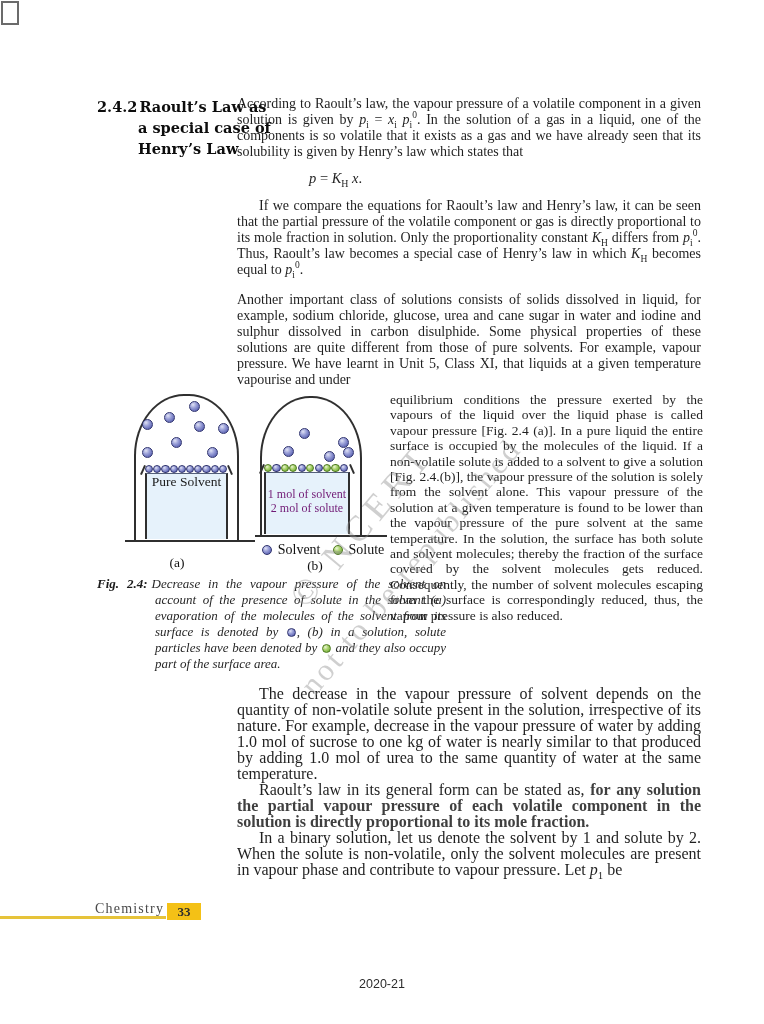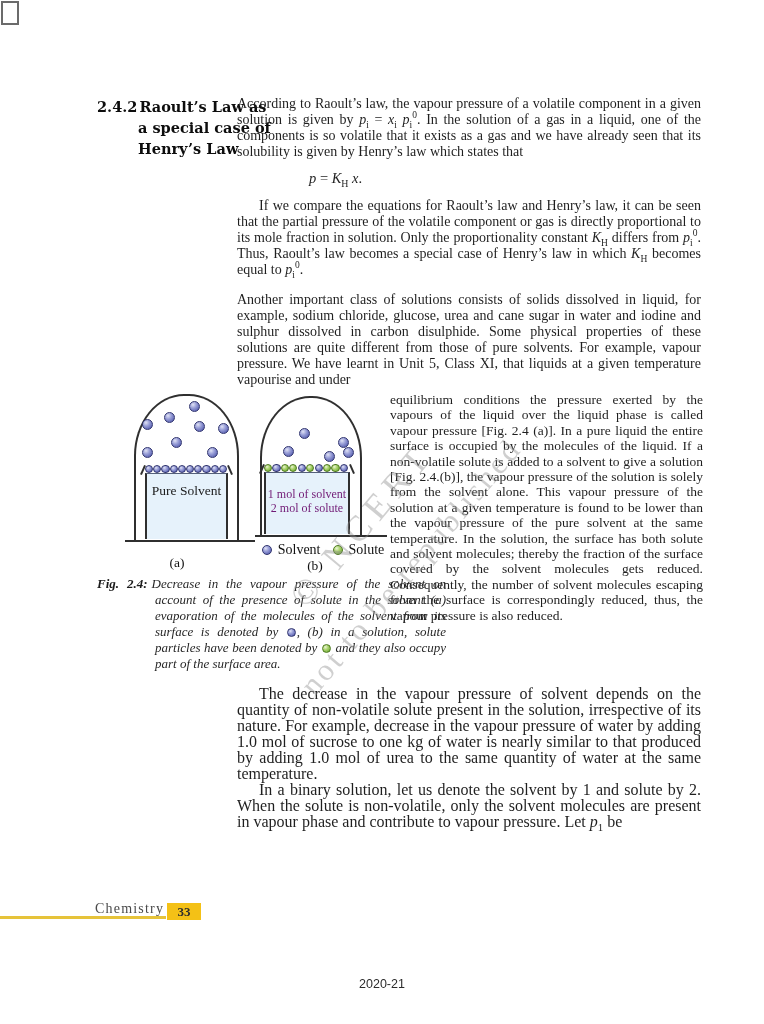--- a/index.html
+++ b/index.html
@@ -42,21 +42,21 @@
   .ground{position:absolute;height:2px;background:#2f2f2f;}
   .ground-a{left:0;top:150px;width:130px;}
   .ground-b{left:130px;top:145px;width:132px;}
   .beaker{position:absolute;background:#e6f2fb;border:2px solid #2f2f2f;border-top:1px solid #55607a;}
   .beaker-a{left:20px;top:83px;width:79px;height:65px;border-bottom:none;}
   .beaker-b{left:139px;top:82px;width:82px;height:61px;border-bottom:none;}
   .beaker::before,.beaker::after{content:"";position:absolute;top:-9px;height:10px;width:0;
        border-left:2px solid #2f2f2f;}
   .beaker::before{left:-5px;transform:rotate(24deg);}
   .beaker::after{right:-5px;transform:rotate(-24deg);}
-  .beaker-label{margin-top:9px;text-align:center;font-size:13.5px;color:#1a1a1a;}
+  .beaker-label{margin-top:0;text-align:center;font-size:13.5px;color:#1a1a1a;}
   .beaker-label2{margin-top:15px;text-align:center;font-size:12px;line-height:13.5px;color:#701a75;}
 
   .sph{display:inline-block;border-radius:50%;box-sizing:border-box;flex-shrink:0;}
   .sph.blue{background:radial-gradient(circle at 34% 30%, #e0e2f5 0%, #9aa0d8 38%, #656cb8 75%, #474d9b 100%);
             border:1px solid #31356f;}
   .sph.green{background:radial-gradient(circle at 34% 30%, #eaf5d4 0%, #abd36f 40%, #7cb342 78%, #5a8f27 100%);
              border:1px solid #4c7a1e;}
   .vapor{position:absolute;width:11px;height:11px;}
   .row{position:absolute;display:flex;justify-content:space-between;}
   .row-a{left:20px;top:75px;width:81px;}
@@ -182,20 +182,21 @@
   </div>
 
   <div class="right-col">
     <p class="para">equilibrium conditions the pressure exerted by the vapours of the liquid over the liquid phase is called vapour pressure [Fig. 2.4 (a)]. In a pure liquid the entire surface is occupied by the molecules of the liquid. If a non-volatile solute is added to a solvent to give a solution [Fig. 2.4.(b)], the vapour pressure of the solution is solely from the solvent alone. This vapour pressure of the solution at a given temperature is found to be lower than the vapour pressure of the pure solvent at the same temperature. In the solution, the surface has both solute and solvent molecules; thereby the fraction of the surface covered by the solvent molecules gets reduced. Consequently, the number of solvent molecules escaping from the surface is correspondingly reduced, thus, the vapour pressure is also reduced.</p>
   </div>
 
   <div class="caption"><b class="cap-prefix">Fig. 2.4:</b><span>Decrease in the vapour pressure of the solvent on account of the presence of solute in the solvent (a) evaporation of the molecules of the solvent from its surface is denoted by </span><span class="dot blue"></span><span>, (b) in a solution, solute particles have been denoted by </span><span class="dot green"></span><span> and they also occupy part of the surface area.</span></div>
 
   <div class="lower">
     <p class="para indent">The decrease in the vapour pressure of solvent depends on the quantity of non-volatile solute present in the solution, irrespective of its nature. For example, decrease in the vapour pressure of water by adding 1.0 mol of sucrose to one kg of water is nearly similar to that produced by adding 1.0 mol of urea to the same quantity of water at the same temperature.</p>
+    <p class="para indent">Raoult’s law in its general form can be stated as, <b>for any solution the partial vapour pressure of each volatile component in the solution is directly proportional to its mole fraction.</b></p>
     <p class="para indent">In a binary solution, let us denote the solvent by 1 and solute by 2. When the solute is non-volatile, only the solvent molecules are present in vapour phase and contribute to vapour pressure. Let <i>p</i><sub>1</sub> be</p>
   </div>
 
   <div class="footer-label">Chemistry</div>
   <div class="footer-line"></div>
   <div class="footer-pagebox">33</div>
   <div class="year-mark">2020-21</div>
 
   <div class="watermark">
     <span class="wm1">© NCERT</span>

